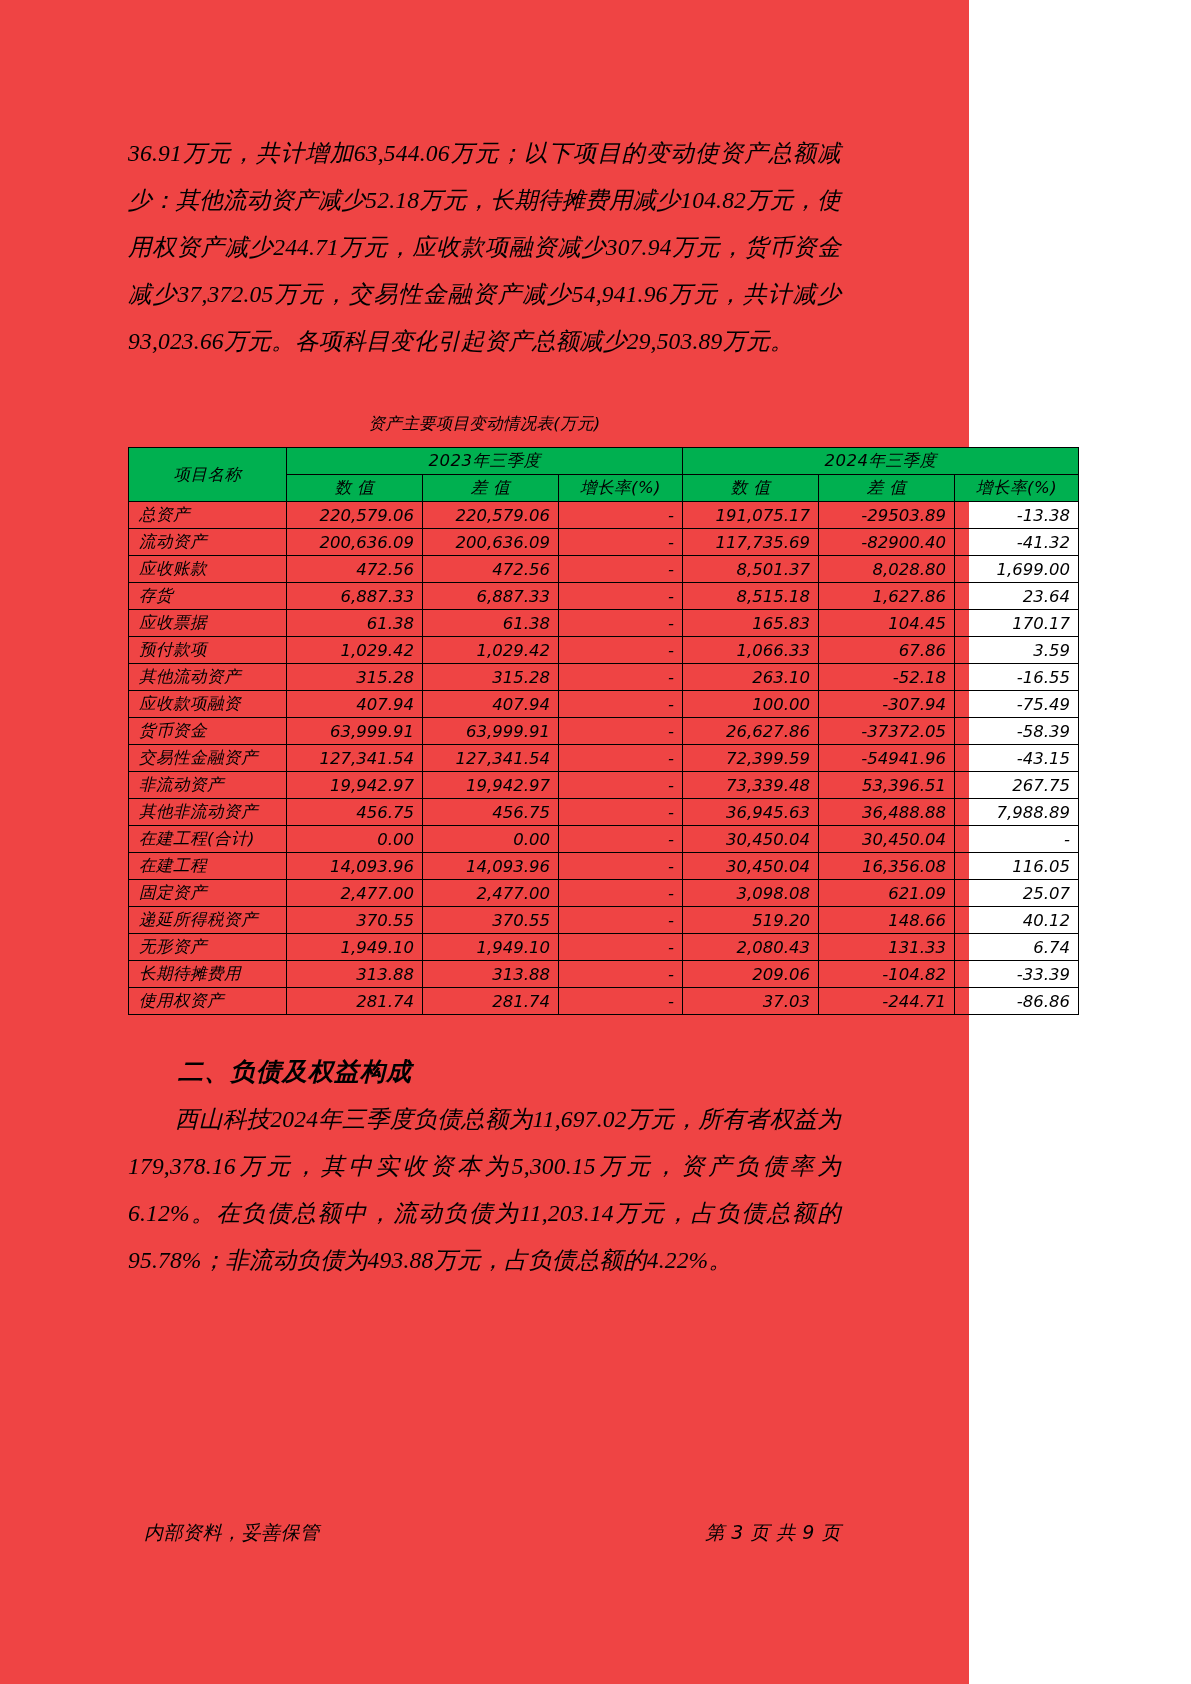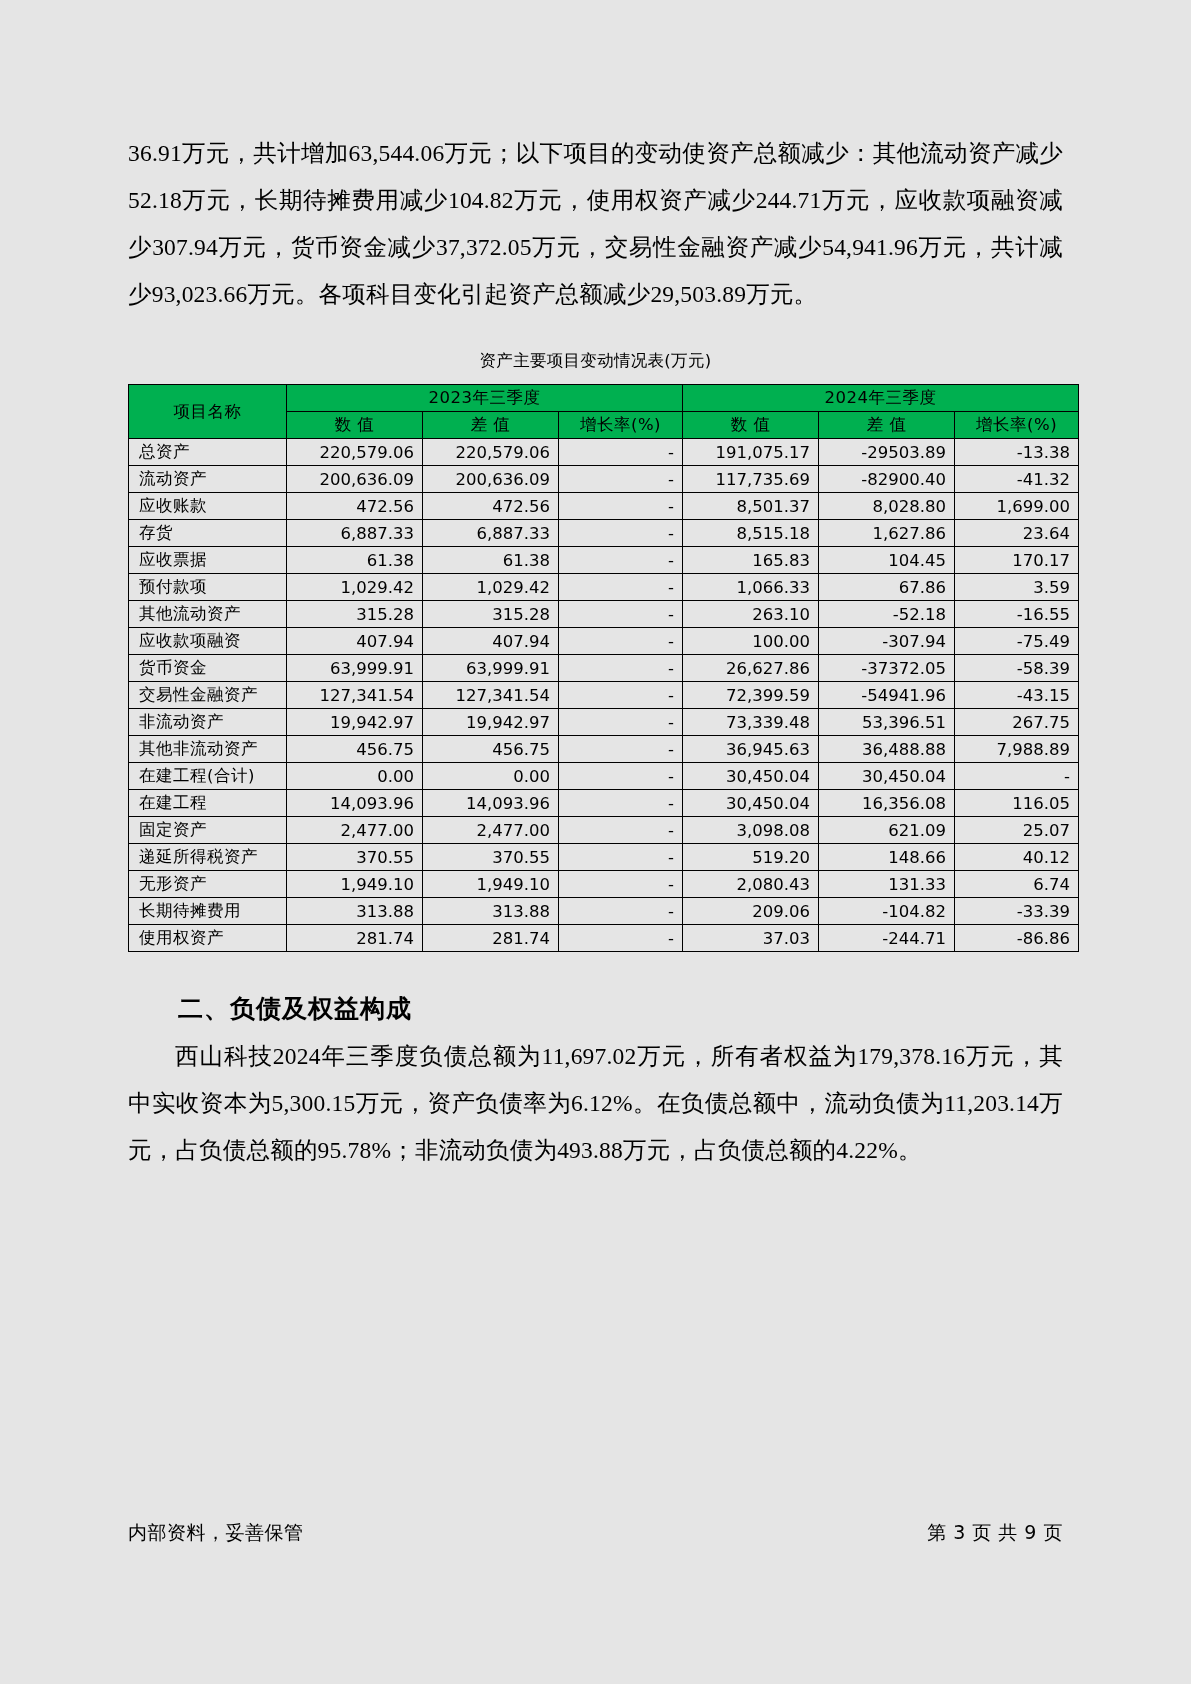--- a/index.html
+++ b/index.html
@@ -1,45 +1,46 @@
 <!DOCTYPE html>
 <html><head>
 <meta charset="utf-8">
 <style>
   html, body {
     margin: 0;
     padding: 0;
     background: #ffffff;
   }
   .page {
-    width: 1191px;
+    width: 969px;
     height: 1684px;
     position: relative;
-    background: #e5e5e5;
+    background: #ef4444;
     box-sizing: border-box;
     padding: 130px 128px 0 128px;
     font-family: "Liberation Serif", serif;
     color: #000000;
+    font-style: italic;
   }
   .para {
     font-size: 23.5px;
     line-height: 47px;
     text-align: justify;
     text-justify: inter-ideograph;
     letter-spacing: 0.2px;
     margin: 0;
   }
   .para.indent {
     text-indent: 2em;
   }
   .table-caption {
     text-align: center;
     font-size: 16.5px;
     font-family: "DejaVu Sans", "Liberation Sans", sans-serif;
-    margin-top: 32px;
+    margin-top: 48px;
     margin-bottom: 8px;
     letter-spacing: 0.3px;
   }
   table.fin {
     border-collapse: collapse;
     width: 936px;
     margin: 12px auto;
     font-size: 16.5px;
     font-family: "DejaVu Sans", "Liberation Sans", sans-serif;
     table-layout: fixed;
@@ -82,21 +83,21 @@
   }
   h3.subheading {
     font-size: 24px;
     font-family: "DejaVu Sans", "Liberation Sans", sans-serif;
     font-weight: bold;
     margin: 18px 0 14px 0;
     letter-spacing: 1px;
   }
   .footer {
     position: absolute;
-    left: 128px;
+    left: 144px;
     right: 128px;
     bottom: 138px;
     display: flex;
     justify-content: space-between;
     font-size: 19px;
     font-family: "DejaVu Sans", "Liberation Sans", sans-serif;
     letter-spacing: 0.5px;
   }
   .body-block { margin-top: 8px; }
 </style>

